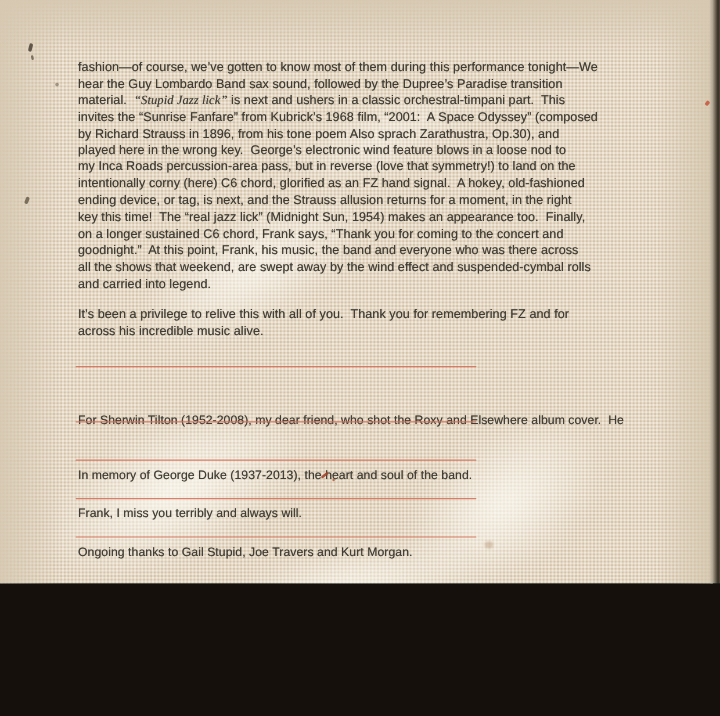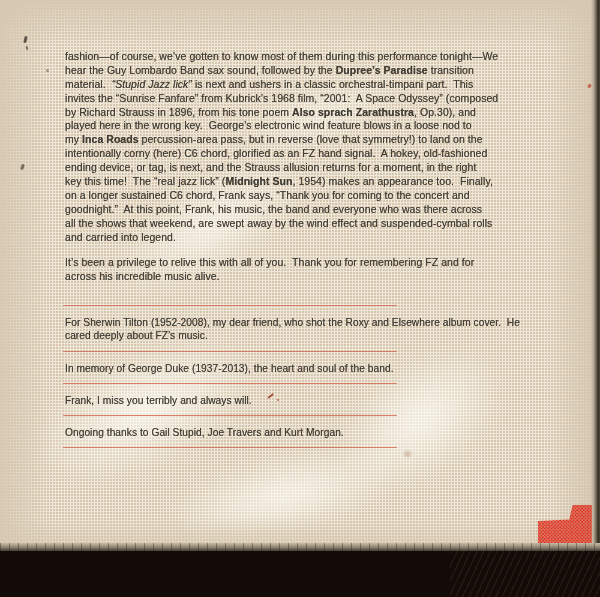--- a/index.html
+++ b/index.html
@@ -2,21 +2,21 @@
 <html style="--text-color: #403c33; --rule-color: #d4705a; --red-patch: #de2e1e;"><head>
 <meta charset="utf-8">
 <style>
   html,body{margin:0;padding:0;}
   body{
     width:600px;height:597px;overflow:hidden;
     font-family:"Liberation Sans", sans-serif;
     background:#15100b;
   }
   .scan{
-    position:relative;width:600px;height:597px;overflow:hidden;
+    position:relative;width:600px;height:486px;overflow:hidden;
     background:#0c4a6e;
   }
   
   .paper{
     position:absolute;left:0;top:0;width:594px;height:543px;
     background-color:#e0d2bc;
     background-image:
       radial-gradient(rgba(255,253,247,0.55) 1px, rgba(255,253,247,0) 1.4px),
       radial-gradient(rgba(190,168,136,0.38) 1px, rgba(190,168,136,0) 1.4px);
     background-size:3px 3px, 3px 3px;
@@ -41,24 +41,24 @@
       linear-gradient(to top, rgba(211,197,172,.55), rgba(211,197,172,0) 26px);
   }
   
   .para{
     position:absolute;left:65px;white-space:pre;
     color:var(--text-color,#403c33);
     text-shadow:0 0 .6px rgba(64,60,51,.65);
   }
   .body{font-size:10.5px;letter-spacing:.05px;}
   .body .tl{line-height:13.9px;height:13.9px;}
-  .ded{font-size:10.2px;letter-spacing:.05px;}
+  .ded{font-size:10.2px;letter-spacing:.05px;margin-top:28px;}
   .ded .tl{line-height:13.4px;height:13.4px;}
-  .b{font-weight:bold;}
-  .i{font-style:italic;}
+  .b{font-weight:normal;}
+  .i{font-style:italic;font-family:Liberation Serif, serif;}
   
   .rule{
     position:absolute;left:63px;width:334px;height:1.4px;border-radius:1px;
     background:var(--rule-color,#d4705a);opacity:.88;
   }
   
   .speck{position:absolute;pointer-events:none;}
   .s1{left:24px;top:36px;width:2.5px;height:7px;background:#4a4236;border-radius:2px;transform:rotate(14deg);opacity:.85;}
   .s2{left:26px;top:46px;width:2px;height:4px;background:#55493a;border-radius:2px;transform:rotate(-12deg);opacity:.7;}
   .s3{left:46px;top:69px;width:3px;height:3px;background:#5a4f3e;border-radius:50%;opacity:.5;}
@@ -110,21 +110,21 @@
     <div class="wisp w3"></div>
     <div class="wisp w4"></div>
     <div class="wisp w5"></div>
     <div class="vignette"></div>
 
     <div class="para body" style="top:50px"><div class="tl"><span>fashion—of course, we’ve gotten to know most of them during this performance tonight—We</span></div><div class="tl"><span>hear the Guy Lombardo Band sax sound, followed by the </span><span class="b">Dupree’s Paradise</span><span> transition</span></div><div class="tl"><span>material.  </span><span class="i">“Stupid Jazz lick”</span><span> is next and ushers in a classic orchestral-timpani part.  This</span></div><div class="tl"><span>invites the “Sunrise Fanfare” from Kubrick’s 1968 film, “2001:  A Space Odyssey” (composed</span></div><div class="tl"><span>by Richard Strauss in 1896, from his tone poem </span><span class="b">Also sprach Zarathustra</span><span>, Op.30), and</span></div><div class="tl"><span>played here in the wrong key.  George’s electronic wind feature blows in a loose nod to</span></div><div class="tl"><span>my </span><span class="b">Inca Roads</span><span> percussion-area pass, but in reverse (love that symmetry!) to land on the</span></div><div class="tl"><span>intentionally corny (here) C6 chord, glorified as an FZ hand signal.  A hokey, old-fashioned</span></div><div class="tl"><span>ending device, or tag, is next, and the Strauss allusion returns for a moment, in the right</span></div><div class="tl"><span>key this time!  The “real jazz lick” (</span><span class="b">Midnight Sun</span><span>, 1954) makes an appearance too.  Finally,</span></div><div class="tl"><span>on a longer sustained C6 chord, Frank says, “Thank you for coming to the concert and</span></div><div class="tl"><span>goodnight.”  At this point, Frank, his music, the band and everyone who was there across</span></div><div class="tl"><span>all the shows that weekend, are swept away by the wind effect and suspended-cymbal rolls</span></div><div class="tl"><span>and carried into legend.</span></div></div>
 
     <div class="para body" style="top:256px"><div class="tl"><span>It’s been a privilege to relive this with all of you.  Thank you for remembering FZ and for</span></div><div class="tl"><span>across his incredible music alive.</span></div></div>
 
     <div class="rule" style="top:305px"></div>
-    <div class="para ded" style="top:316px"><div class="tl"><span>For Sherwin Tilton (1952-2008), my dear friend, who shot the Roxy and Elsewhere album cover.  He</span></div><div class="tl"><span>cared deeply about FZ’s music.</span></div></div>
+    <div class="para ded" style="top:316px"><div class="tl"><span>For Sherwin Tilton (1952-2008), my dear friend, who shot the Roxy and Elsewhere album cover.  He</span></div></div>
 
     <div class="rule" style="top:351px"></div>
     <div class="para ded" style="top:362px"><div class="tl"><span>In memory of George Duke (1937-2013), the heart and soul of the band.</span></div></div>
 
     <div class="rule" style="top:383px"></div>
     <div class="para ded" style="top:394px"><div class="tl"><span>Frank, I miss you terribly and always will.</span></div></div>
 
     <div class="rule" style="top:414.5px"></div>
     <div class="para ded" style="top:426px"><div class="tl"><span>Ongoing thanks to Gail Stupid, Joe Travers and Kurt Morgan.</span></div></div>
 

